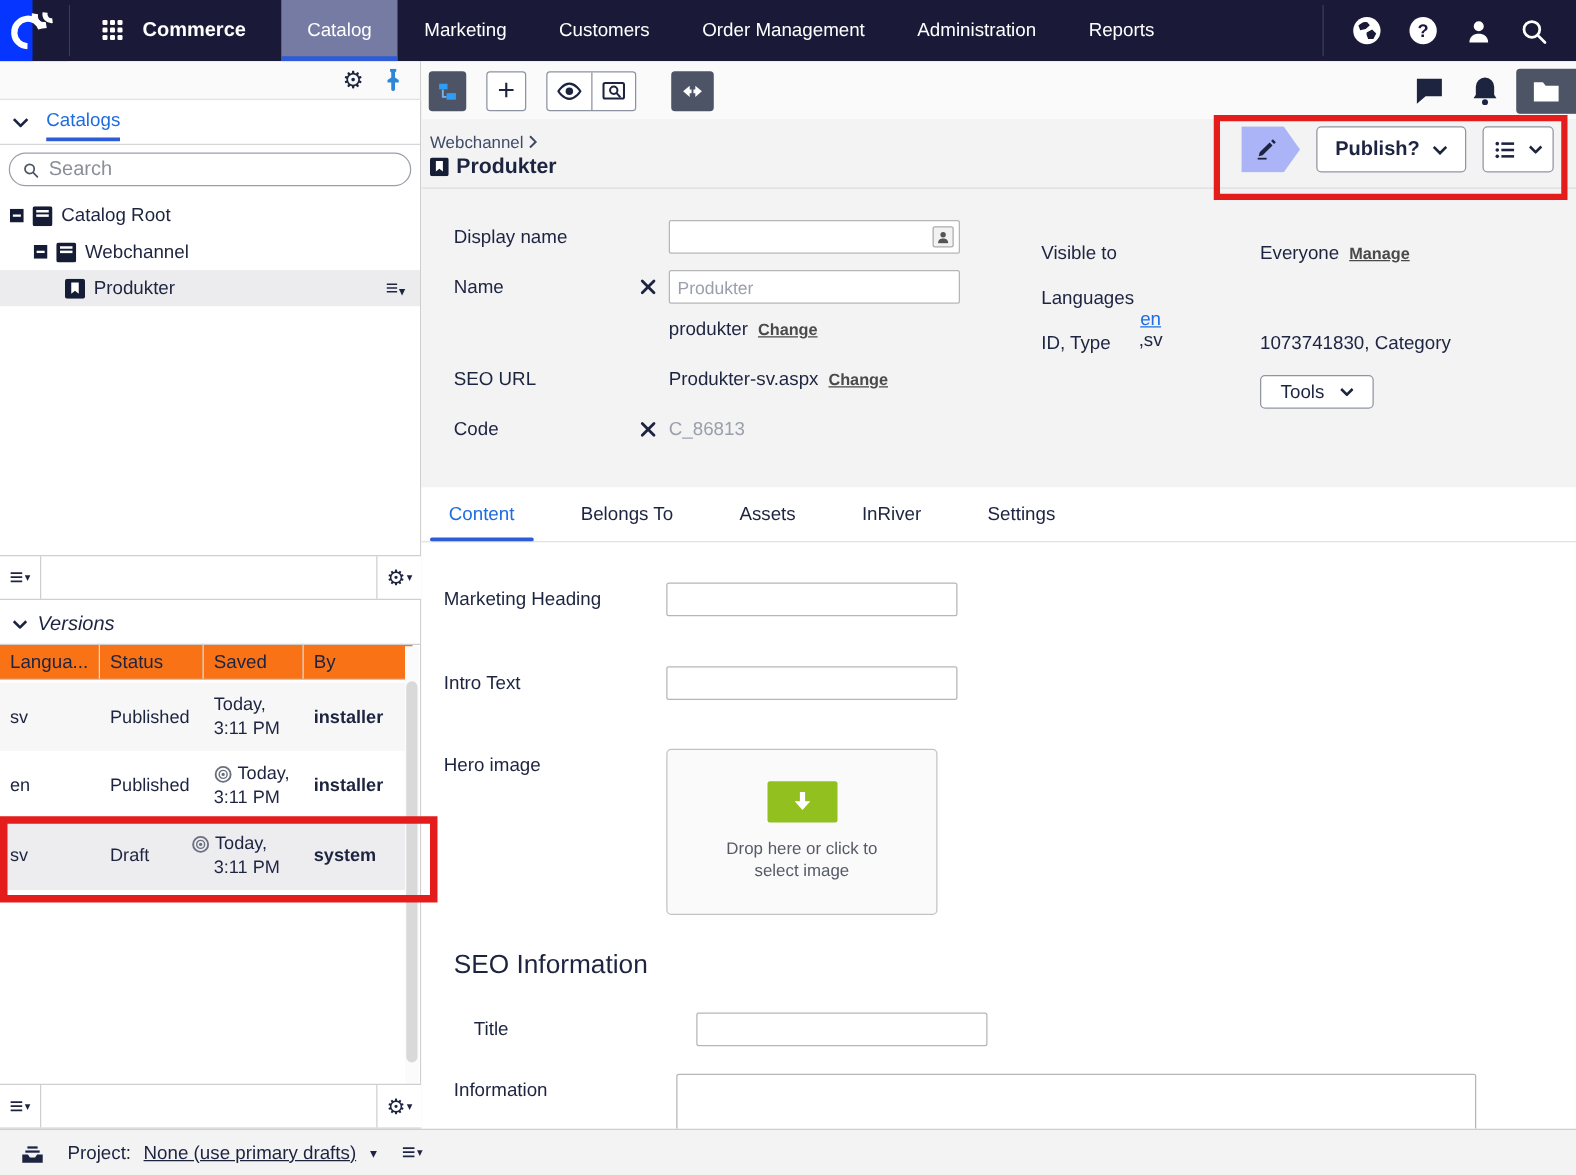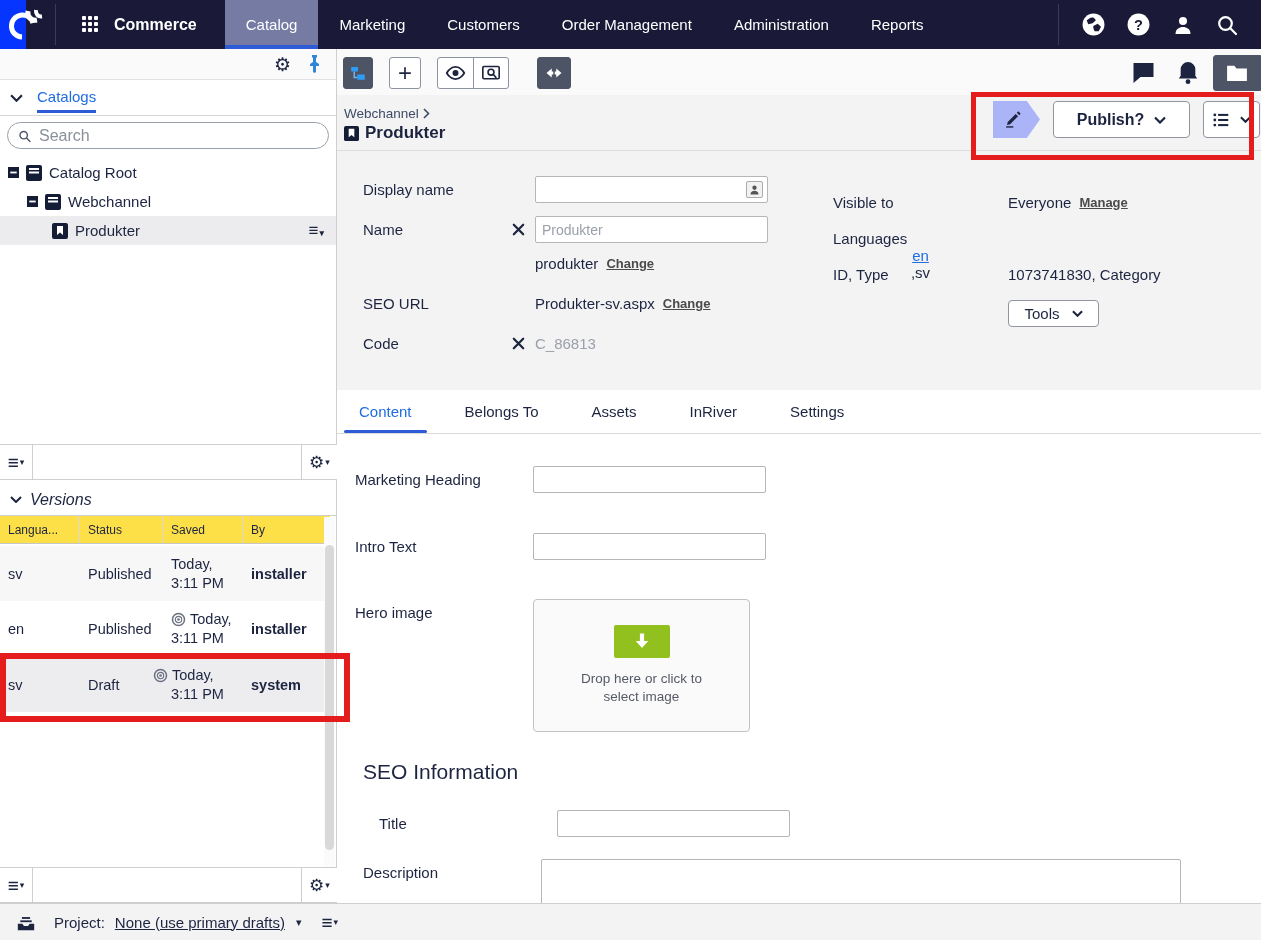--- a/index.html
+++ b/index.html
@@ -66,21 +66,21 @@
     border-top:1px solid #cfcfcf; border-bottom:1px solid #cfcfcf; display:flex; }
   .pt-btn { width:33px; display:flex; align-items:center; justify-content:center; cursor:pointer; }
   .pt-left { border-right:1px solid #cfcfcf; }
   .pt-right { border-left:1px solid #cfcfcf; margin-left:auto; width:36px; }
   .ham { font-size:19px; font-weight:bold; color:#1d2440; line-height:1; }
 
   .versions-header { position:absolute; left:0; top:404px; width:336px; height:32px;
     display:flex; align-items:center; gap:8px; padding-left:10px; font-size:16px;
     border-bottom:1px solid #cfcfcf; background:#fff;font-style:italic; }
   .vtable-head { position:absolute; left:0; top:436px; width:330px; height:28px;
-    display:flex; font-size:12px; border-bottom:1px solid #c6c6c6; align-items:center; background:#fde047; }
+    display:flex; font-size:15px; border-bottom:1px solid #c6c6c6; align-items:center; background:#f97316; }
   .vh { padding-left:8px; border-right:1px solid #d9d9d9; height:100%; display:flex; align-items:center; }
   .vh:last-child { border-right:none; }
   .c-lang { width:80px; } .c-status { width:83px; } .c-saved { width:80px; } .c-by { width:87px; }
   .vrow { position:absolute; left:0; width:330px; height:55px; display:flex; align-items:center;
     font-size:14.5px; cursor:pointer; }
   .vrow .vc { padding-left:8px; }
   .saved-cell { line-height:1.25; display:flex; flex-direction:column; }
   .saved-l1 { display:flex; align-items:center; gap:4px; }
   .by-bold { font-weight:bold; }
   .vscroll { position:absolute; left:324px; top:437px; width:11px; height:369px; background:#fbfbfb; }
@@ -95,21 +95,21 @@
   .page-title { font-size:17px; font-weight:bold; }
   .header-divider { position:absolute; left:0; top:55px; width:924px; height:1px; background:#dddddd; }
 
   .publish-cluster { position:absolute; top:6px; left:656px; display:flex; align-items:center; }
   .pencil-badge { width:47px; height:37px; background:#aab4f7;
     clip-path:polygon(0 0, 72% 0, 100% 50%, 72% 100%, 0 100%);
     display:flex; align-items:center; justify-content:center; padding-right:8px; cursor:pointer; }
   .btn { background:#fff; border:1px solid #90959f; border-radius:4px; height:37px;
     display:flex; align-items:center; justify-content:center; gap:10px; font-size:15px;
     color:#1d2440; cursor:pointer; }
-  .publish-btn { width:137px; margin-left:13px; font-weight:bold; font-size:16px; }
+  .publish-btn { width:120px; margin-left:13px; font-weight:bold; font-size:16px; }
   .list-btn { width:57px; margin-left:13px; }
 
   .prop-row { position:absolute; left:26px; display:flex; align-items:center; font-size:15px; }
   .prop-label { width:148px; flex:0 0 auto; }
   .lock-x { width:16px; margin-right:8px; flex:0 0 auto; display:flex; }
   .txt-input { width:233px; height:27px; border:1px solid #b6b6b6; border-radius:2px;
     background:#fff; font-size:14px; padding:0 6px; font-family:"Liberation Sans",sans-serif;
     color:#1d2440; outline:none; }
   .txt-input:disabled { color:#9aa0ab; background:#fff; }
   .input-wrap { position:relative; width:233px; }
@@ -559,21 +559,21 @@
         </div>
         <div class="drop-text">Drop here or click to select image</div>
       </div>
     </div>
     <div class="seo-heading">SEO Information</div>
     <div class="c-row" style="left:42px; top:376px;">
       <span class="c-label" style="width:178px;">Title</span>
       <input class="txt-input" type="text" style="">
     </div>
     <div class="c-row" style="left:26px; top:425px;">
-      <span class="c-label" style="width:178px;">Description</span>
+      <span class="c-label" style="width:178px;">Information</span>
       <textarea class="desc-area" style=""></textarea>
     </div>
   </div>
 </main>
 
 <footer class="footer">
   <svg width="20" height="18" viewBox="0 0 24 22" fill="#1d2440">
     <path d="M2 13h5.5l2 3h5l2-3H22v8H2z"></path>
       <rect x="5" y="9" width="14" height="2.2"></rect>
       <rect x="7" y="5" width="10" height="2.2"></rect>

